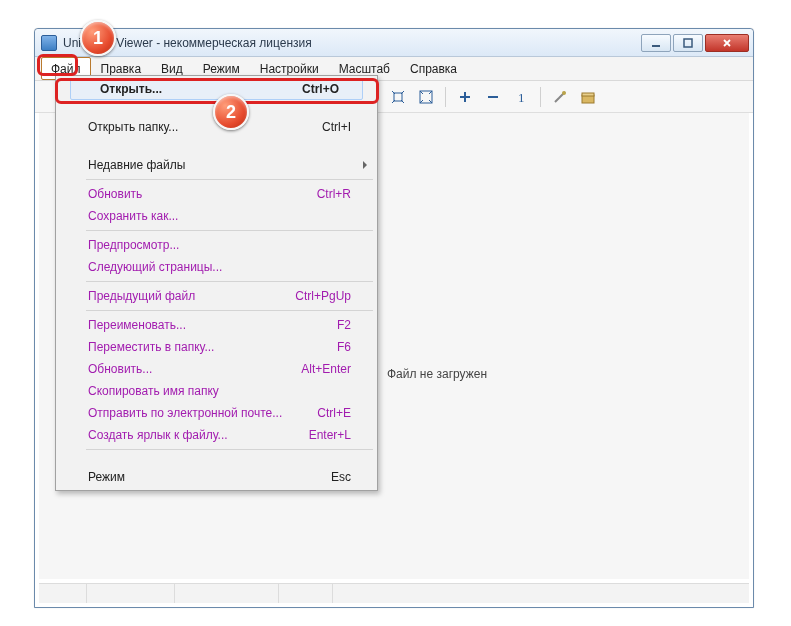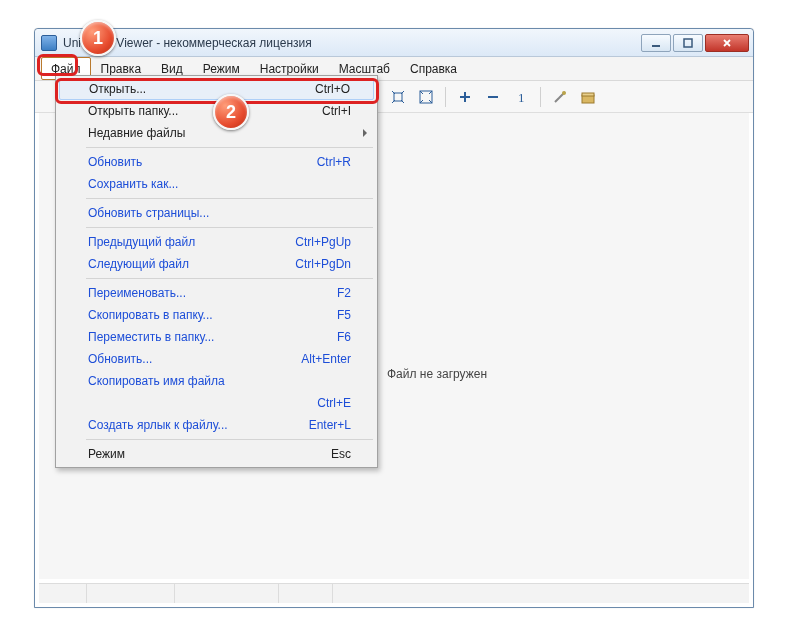--- a/index.html
+++ b/index.html
@@ -28,23 +28,23 @@
 
 .statusbar { position: absolute; left: 4px; right: 4px; bottom: 4px; height: 20px; background: #f3f3f3; border-top: 1px solid #dcdcdc; display: flex; }
 .status-cell { border-right: 1px solid #dcdcdc; height: 100%; }
 .status-cell:nth-child(1){ width: 48px; }
 .status-cell:nth-child(2){ width: 88px; }
 .status-cell:nth-child(3){ width: 104px; }
 .status-cell:nth-child(4){ width: 54px; }
 .status-cell:nth-child(5){ flex:1; border-right:none; }
 
 .dropdown { position: absolute; left: 20px; top: 46px; width: 323px; background: #f2f2f2; border: 1px solid #a1a1a1; box-shadow: 2px 3px 5px rgba(0,0,0,.25); padding: 2px; }
-.dd-item { display: flex; align-items: center; height: 22px; padding: 0 24px 0 30px; color: #1d4ed8; cursor: pointer; position: relative; }
-.dd-item.enabled { color: #222; }
-.dd-item.highlight { background: #e8eff8; border: 1px solid #aecff7; border-radius: 2px; margin: 0 1px; padding: 0 23px 0 29px; height: 22px; }
+.dd-item { display: flex; align-items: center; height: 22px; padding: 0 24px 0 30px; color: #a21caf; cursor: pointer; position: relative; }
+.dd-item.enabled { color: #222; margin-top: 16px; }
+.dd-item.highlight { background: #e8eff8; border: 1px solid #aecff7; border-radius: 2px; margin: 0 12px; padding: 0 23px 0 29px; height: 22px; font-weight: bold; }
 .dd-item .shortcut { margin-left: auto; }
 .dd-item .submenu-arrow { position: absolute; right: 8px; top: 50%; transform: translateY(-50%); border-left: 4px solid #666; border-top: 4px solid transparent; border-bottom: 4px solid transparent; }
 .dd-sep { height: 1px; background: #d4d4d4; margin: 3px 2px 3px 28px; }
 
 .callout { position: absolute; width: 36px; height: 36px; border-radius: 50%; background: radial-gradient(circle at 32% 30%, #ff9d7a, #e64a2d 62%, #b82b12); border: 2px solid #f7f7f7; box-shadow: 0 1px 3px rgba(0,0,0,.5), inset 0 2px 3px rgba(255,255,255,.4); color: #fff; font-weight: bold; font-size: 18px; display: flex; align-items: center; justify-content: center; z-index: 50; }
 
 .red-ring { position: absolute; border: 3px solid #d22; border-radius: 6px; z-index: 40; pointer-events: none; }
 .red-ring.r1 { left: 37px; top: 54px; width: 41px; height: 22px; }
 .red-ring.r2 { left: 55px; top: 78px; width: 324px; height: 26px; }
 </style>
@@ -158,52 +158,48 @@
       <div class="dd-sep"></div>
       <div class="dd-item">
         <span>Обновить</span>
         <span class="shortcut">Ctrl+R</span>
       </div>
       <div class="dd-item">
         <span>Сохранить как...</span>
       </div>
       <div class="dd-sep"></div>
       <div class="dd-item">
-        <span>Обновить страницы...</span>
+        <span>Предпросмотр...</span>
+      </div>
+      <div class="dd-item">
+        <span>Следующий страницы...</span>
       </div>
       <div class="dd-sep"></div>
       <div class="dd-item">
         <span>Предыдущий файл</span>
         <span class="shortcut">Ctrl+PgUp</span>
       </div>
-      <div class="dd-item">
-        <span>Следующий файл</span>
-        <span class="shortcut">Ctrl+PgDn</span>
-      </div>
       <div class="dd-sep"></div>
       <div class="dd-item">
         <span>Переименовать...</span>
         <span class="shortcut">F2</span>
       </div>
       <div class="dd-item">
-        <span>Скопировать в папку...</span>
-        <span class="shortcut">F5</span>
-      </div>
-      <div class="dd-item">
         <span>Переместить в папку...</span>
         <span class="shortcut">F6</span>
       </div>
       <div class="dd-item">
         <span>Обновить...</span>
         <span class="shortcut">Alt+Enter</span>
       </div>
       <div class="dd-item">
-        <span>Скопировать имя файла</span>
-      </div>
-      <div class="dd-item">
+        <span>Скопировать имя папку</span>
+      </div>
+      <div class="dd-item">
+        <span>Отправить по электронной почте...</span>
         <span class="shortcut">Ctrl+E</span>
       </div>
       <div class="dd-item">
         <span>Создать ярлык к файлу...</span>
         <span class="shortcut">Enter+L</span>
       </div>
       <div class="dd-sep"></div>
       <div class="dd-item enabled">
         <span>Режим</span>
         <span class="shortcut">Esc</span>

